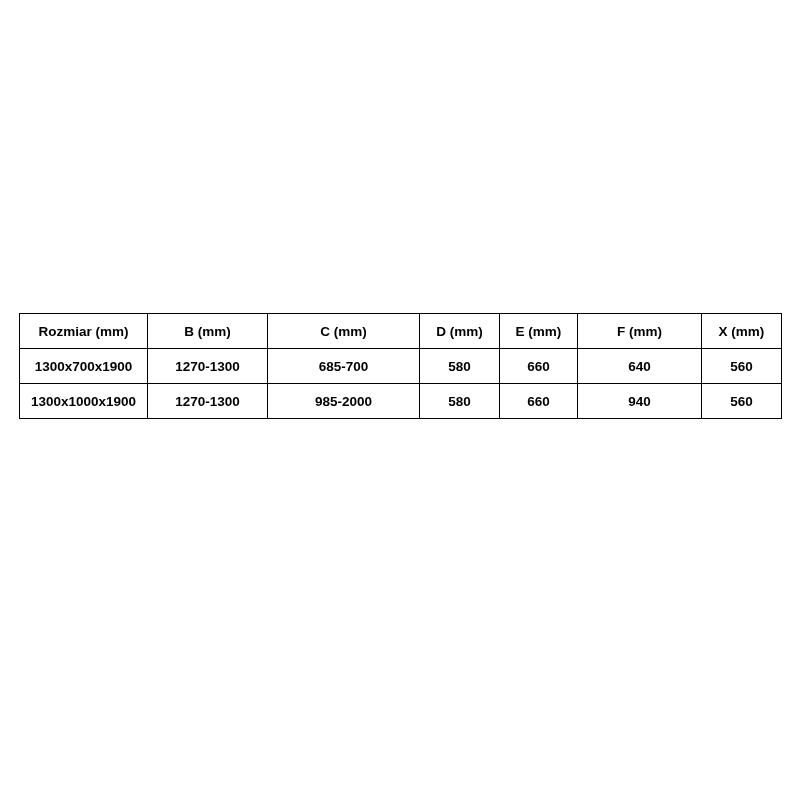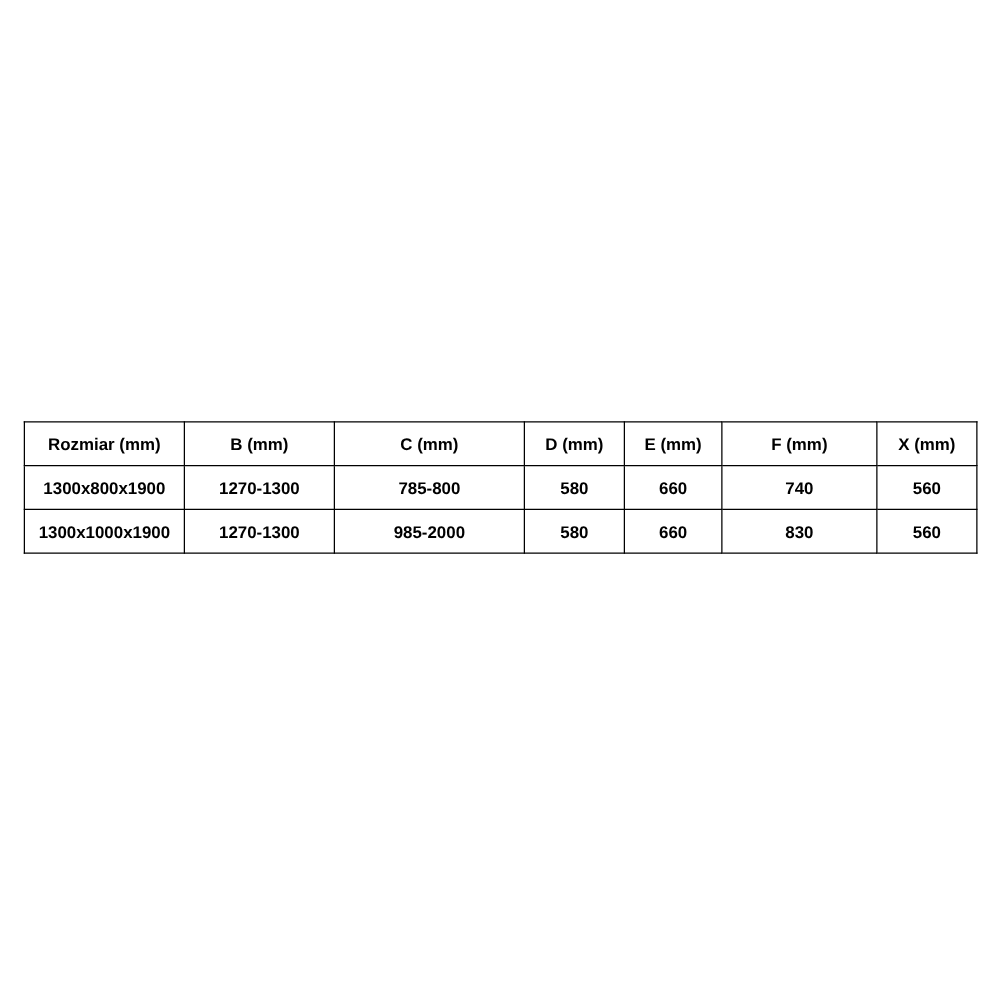--- a/index.html
+++ b/index.html
@@ -11,21 +11,20 @@
     height: 800px;
     background: #ffffff;
     font-family: "Liberation Sans", sans-serif;
     position: relative;
   }
   .page {
     width: 800px;
     height: 608px;
     position: relative;
     box-sizing: border-box;
-    margin-top: 24px;
   }
   .table-wrap {
     position: absolute;
     left: 19px;
     top: 313px;
     width: 762px;
   }
   table.spec {
     border-collapse: collapse;
     table-layout: fixed;
@@ -80,33 +79,33 @@
           <th>B (mm)</th>
           <th>C (mm)</th>
           <th>D (mm)</th>
           <th>E (mm)</th>
           <th>F (mm)</th>
           <th>X (mm)</th>
         </tr>
       </thead>
       <tbody>
         <tr>
-          <td>1300x800x1900</td>
+          <td>1300x700x1900</td>
           <td>1270-1300</td>
-          <td>785-800</td>
+          <td>685-700</td>
           <td>580</td>
           <td>660</td>
-          <td>740</td>
+          <td>640</td>
           <td>560</td>
         </tr>
         <tr>
           <td>1300x1000x1900</td>
           <td>1270-1300</td>
           <td>985-2000</td>
           <td>580</td>
           <td>660</td>
-          <td>830</td>
+          <td>940</td>
           <td>560</td>
         </tr>
       </tbody>
     </table>
   </div>
 </div>
 
 </body></html>

